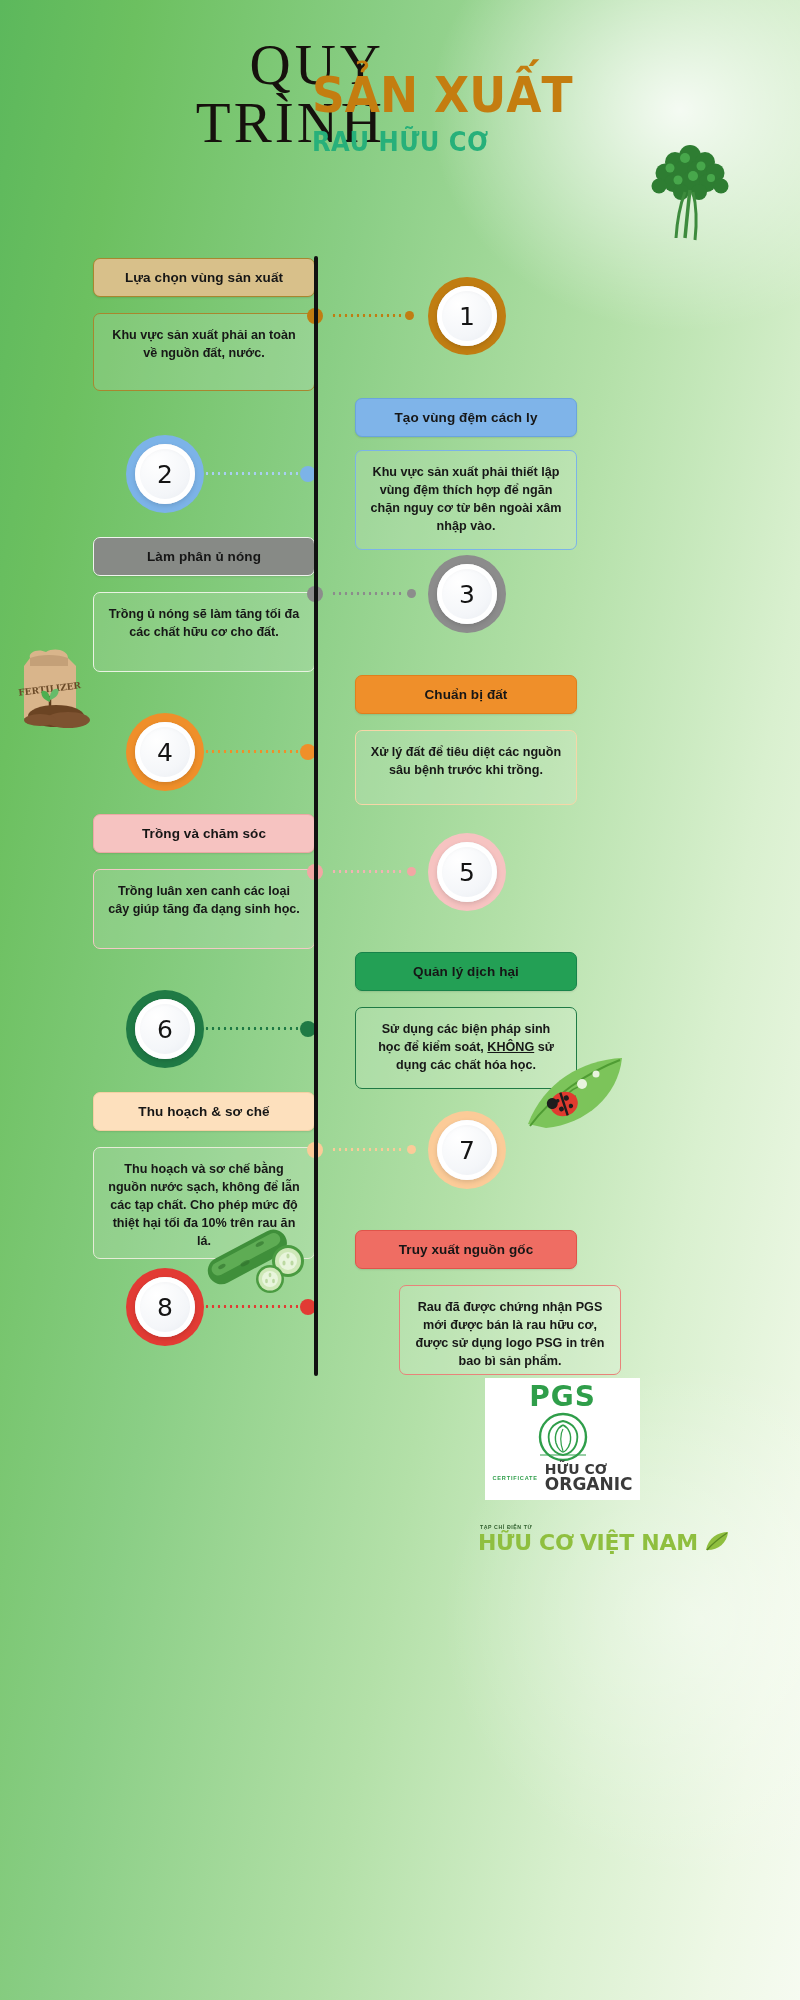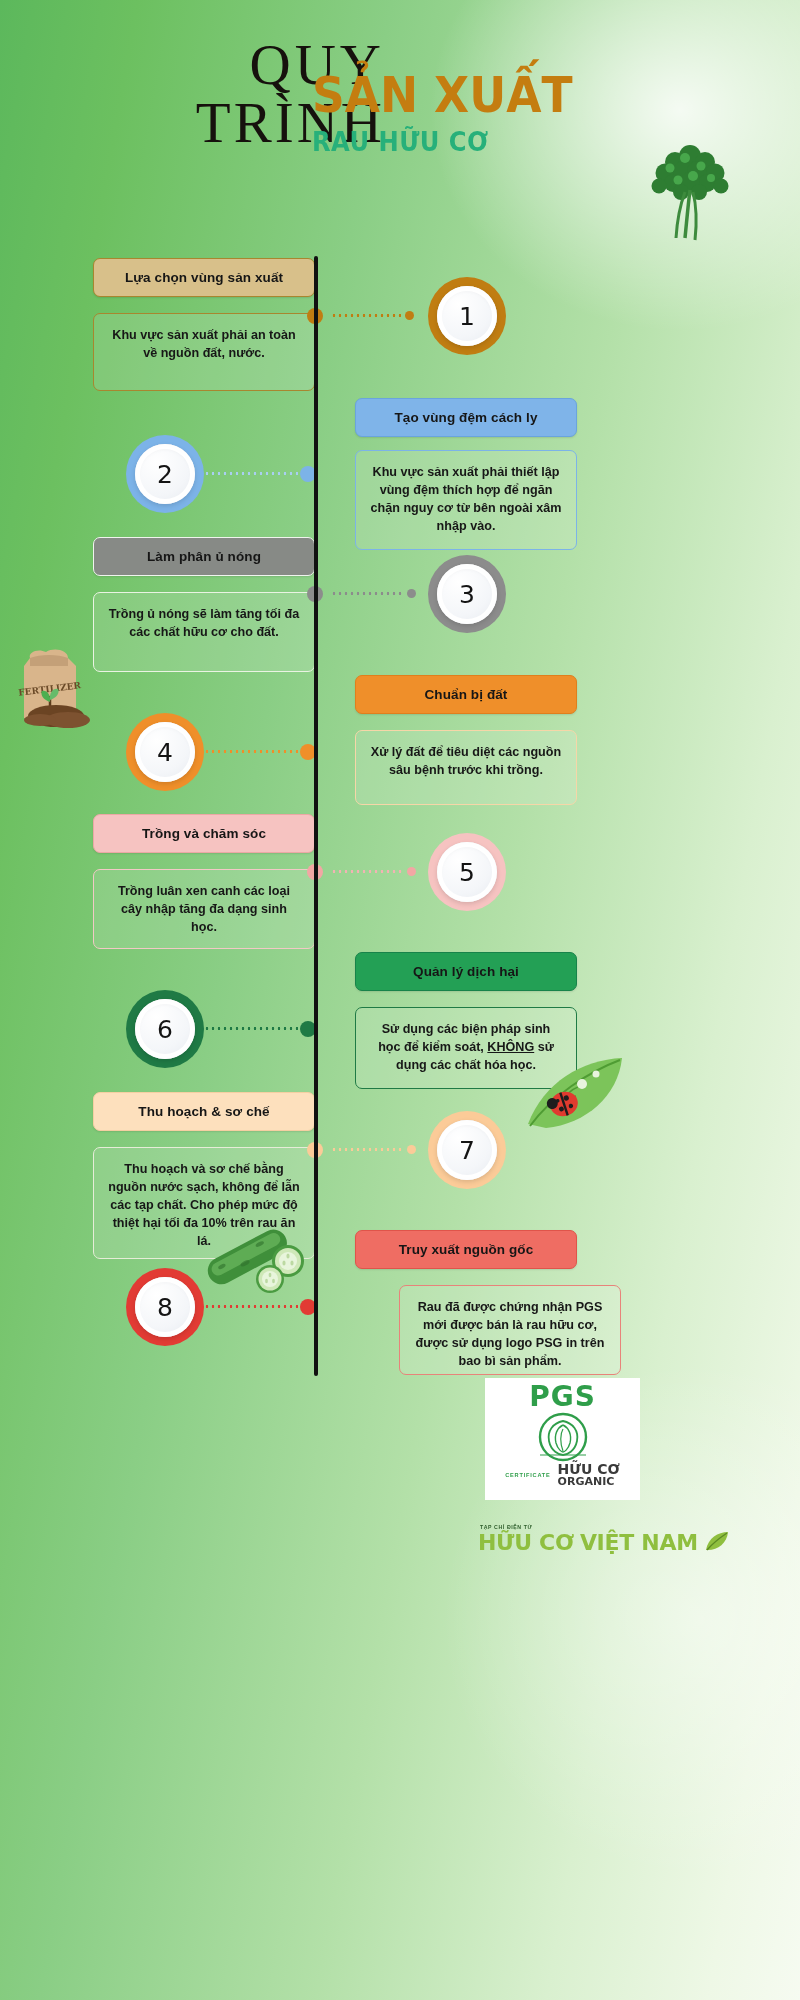--- a/index.html
+++ b/index.html
@@ -236,21 +236,21 @@
     font-family: "DejaVu Sans", sans-serif;
     font-weight: 700;
     font-size: 14px;
     color: #3a3a3a;
     line-height: 1.02;
     text-align: left;
   }
   .organic-txt {
     font-family: "DejaVu Sans", sans-serif;
     font-weight: 700;
-    font-size: 11px;
+    font-size: 17px;
     color: #3a3a3a;
     line-height: 1.02;
     text-align: left;
   }
 
   .nnhc {
     position: absolute;
     left: 478px; top: 1524px;
     width: 280px;
   }
@@ -390,21 +390,21 @@
     <div class="medallion" style="left:126px; top:713px;">
       <div class="ring" style="background:#ef8f2a;"></div>
       <div class="inner">
         <span class="num">4</span>
       </div>
     </div>
   </div>
 
   <div class="step">
     <div class="box-title box-left" style="top:814px; background:#f6c3c1; border:1.5px solid #eca8a5;">Trồng và chăm sóc</div>
-    <div class="box-desc box-left" style="top:869px; height:80px; border:1.5px solid #f2c9c6;">Trồng luân xen canh các loại cây nhập tăng đa dạng sinh học.</div>
+    <div class="box-desc box-left" style="top:869px; height:80px; border:1.5px solid #f2c9c6;">Trồng luân xen canh các loại cây giúp tăng đa dạng sinh học.</div>
     <div class="connector" style="left:307px; top:864px; width:112px; color:#f2b3b3;">
       <div class="conn-dot-big" style="left:0; background:#f2a7a4;"></div>
       <div class="conn-line" style="left:24px; width:72px;"></div>
       <div class="conn-dot-small" style="left:100px; background:#f2a7a4;"></div>
     </div>
     <div class="medallion" style="left:428px; top:833px;">
       <div class="ring" style="background:#f6c3c1;"></div>
       <div class="inner">
         <span class="num">5</span>
       </div>

